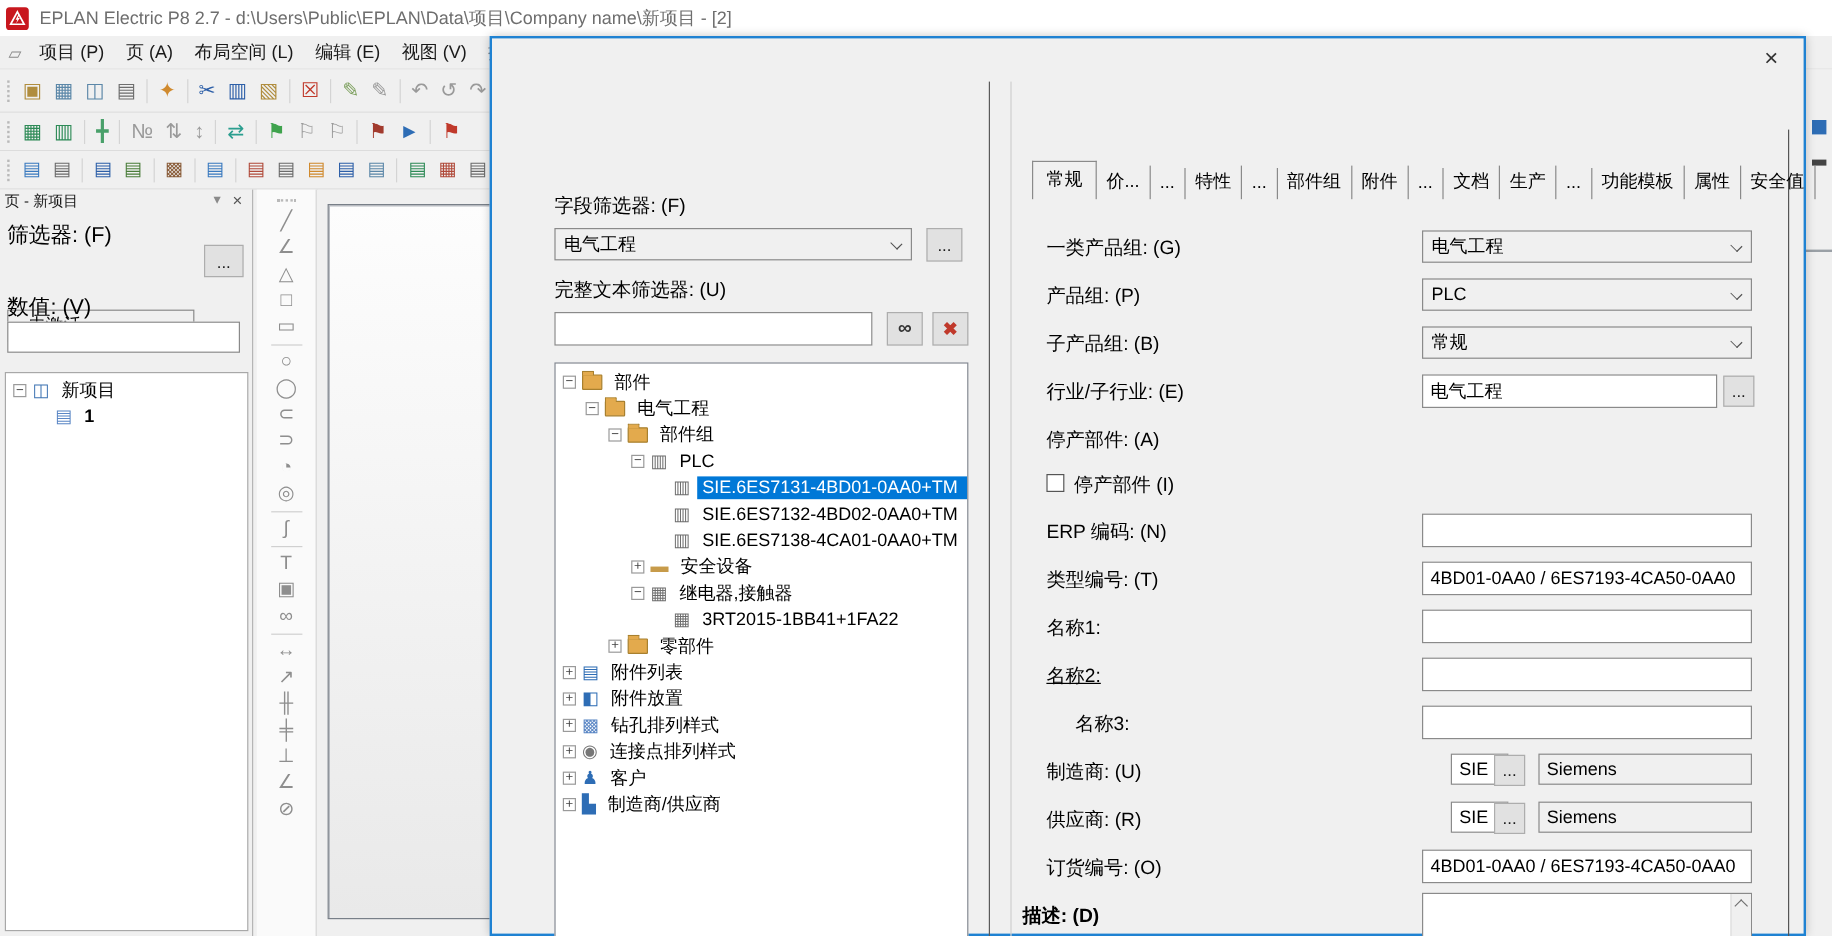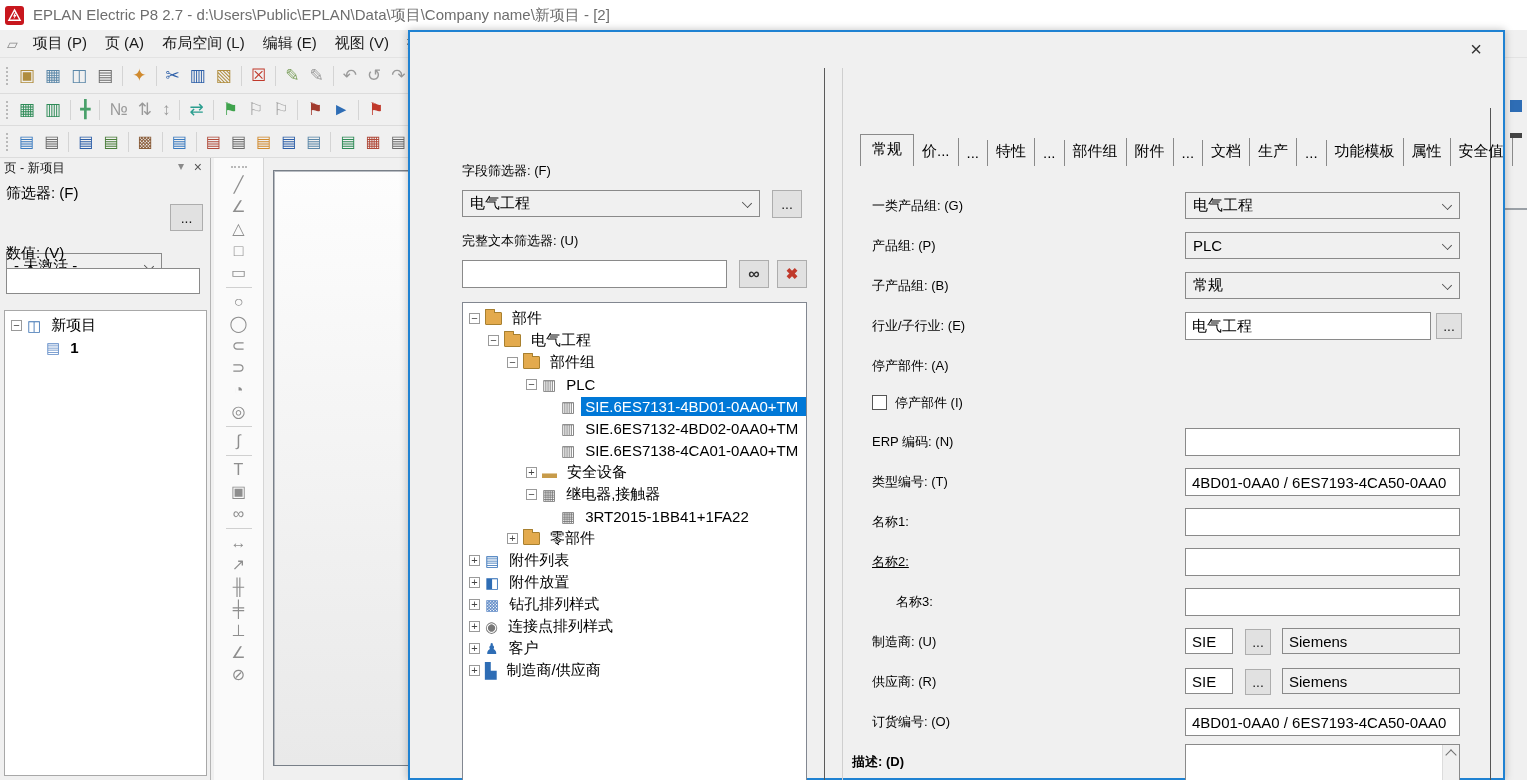--- a/index.html
+++ b/index.html
@@ -27,21 +27,21 @@
   .tbico { font-size:17px; line-height:1; padding:3px 5px; color:#777; cursor:default; }
   #tbrow3 .tbico { font-size:16px; }
   .tbsep { height:20px; border-left:1px solid #d4d4d4; margin:0 4px; }
 
   
   #pagespanel { left:0; top:158px; width:211px; height:622px; background:#f0f0f0; border-right:1px solid #b5b5b5; }
   #pp-head { position:relative; height:20px; padding:2px 4px; font-size:12.5px; color:#1a1a1a; }
   #pp-head .hbtn { position:absolute; top:1px; color:#8a8a8a; font-size:12px; }
   #pp-head .hbtn.collapse { right:26px; }
   #pp-head .hbtn.close { right:8px; font-size:14px; color:#555; }
-  .plabel { font-size:15px; color:#000; padding:6px 6px 4px 6px; }
+  .plabel { font-size:18px; color:#000; padding:6px 6px 4px 6px; }
   .combo { position:relative; background:#f0f0f0; border:1px solid #8a8a8a; height:27px; font-size:15px; color:#000; display:flex; align-items:center; padding:0 22px 0 7px; }
   .combo .chev { position:absolute; right:8px; top:8px; width:8px; height:8px; border-right:1.6px solid #505050; border-bottom:1.6px solid #505050; transform:rotate(45deg) scale(1,.8); }
   .btn { background:#e1e1e1; border:1px solid #adadad; font-size:14px; color:#1a1a1a; display:flex; align-items:center; justify-content:center; }
   .tbox { background:#fff; border:1px solid #8a8a8a; height:26px; font-size:15px; color:#000; padding:0 6px; display:flex; align-items:center; white-space:nowrap; overflow:hidden; }
   #pp-combo { left:6px; top:46px; width:156px; }
   #pp-combo-btn { left:170px; top:46px; width:33px; height:27px; }
   #pp-vlabel { top:80px; left:0; }
   #pp-value { left:6px; top:110px; width:194px; }
   #pp-tree { left:4px; top:152px; width:203px; height:466px; background:#fff; border:1px solid #a8a8a8; overflow:hidden; padding-top:3px; }
 
@@ -72,21 +72,21 @@
   #sliver .ic2 { position:absolute; left:5px; top:75px; width:12px; height:5px; background:#444; }
   #sliver .hline { position:absolute; left:0; top:150px; width:22px; border-top:2px solid #9aa0a6; }
 
   
   #dialog { left:408px; top:30px; width:1097px; height:750px; background:#f0f0f0; border:2px solid #1f82d2; box-shadow:0 0 8px rgba(0,0,0,.25); }
   #dlg-title { position:absolute; left:0; top:0; width:100%; height:36px; background:#ffffff; display:flex; align-items:center; padding-left:14px; }
   #dlg-title .dtext { margin-left:10px; font-size:15px; color:#1a1a1a; }
   #dlg-close { position:absolute; right:14px; top:6px; width:26px; height:24px; font-size:20px; color:#333; text-align:center; line-height:22px; }
 
   #dlg-body { position:absolute; left:0; top:36px; right:0; bottom:0; }
-  .dlabel { position:absolute; font-size:13px; color:#000; white-space:nowrap; }
+  .dlabel { position:absolute; font-size:16px; color:#000; white-space:nowrap; }
 
   #ff-combo { left:52px; top:122px; width:298px; }
   #ff-btn { left:362px; top:122px; width:30px; height:28px; }
   #ft-input { left:52px; top:192px; width:265px; height:28px; }
   #ft-find { left:329px; top:192px; width:30px; height:28px; font-size:16px; color:#333; font-weight:bold; }
   #ft-clear { left:367px; top:192px; width:30px; height:28px; color:#c0392b; font-size:15px; font-weight:bold; }
   #dlg-tree { left:52px; top:234px; width:345px; height:512px; background:#fff; border:1px solid #828790; overflow:hidden; padding-top:4px; }
 
   #dlg-split1 { left:414px; top:0; width:1px; height:744px; background:#5a5a5a; }
   #dlg-split2 { left:432px; top:0; width:1px; height:744px; background:#cfcfcf; }
@@ -94,21 +94,21 @@
 
   
   #tabs { position:absolute; left:450px; top:68px; height:30px; display:flex; align-items:flex-end; }
   .tab { font-size:15px; color:#000; padding:4px 8px 5px 8px; border-right:1px solid #8a8a8a; white-space:nowrap; position:relative; top:0; }
   .tab.active { border:1px solid #8a8a8a; border-bottom:none; background:#f0f0f0; padding:5px 11px 7px 11px; }
 
   
   .fctl { position:absolute; left:775px; width:275px; }
   .fcombo { height:27px; }
   .ftext { height:28px; }
-  .fsmall { width:48px; }
+  .fsmall { width:48px;margin-left:24px; }
   .fgray { background:#f0f0f0; }
   .fbtn { position:absolute; width:26px; height:26px; }
   .checkbox { position:absolute; width:15px; height:15px; background:#fff; border:1px solid #555; }
   #f-desc { top:676px; height:100px; align-items:flex-start; position:absolute; left:775px; width:275px; background:#fff; border:1px solid #8a8a8a; }
   #f-desc .sb { position:absolute; right:0; top:0; width:17px; height:98px; background:#f0f0f0; border-left:1px solid #dcdcdc; }
   #f-desc .up { position:absolute; right:4px; top:6px; width:8px; height:8px; border-left:1.6px solid #707070; border-top:1.6px solid #707070; transform:rotate(45deg); }
 </style>
 </head>
 <body>
 

